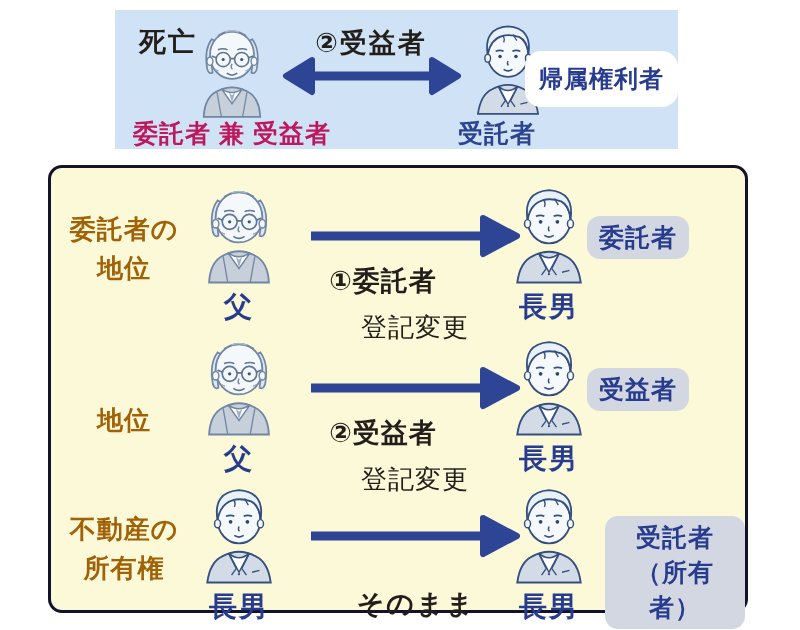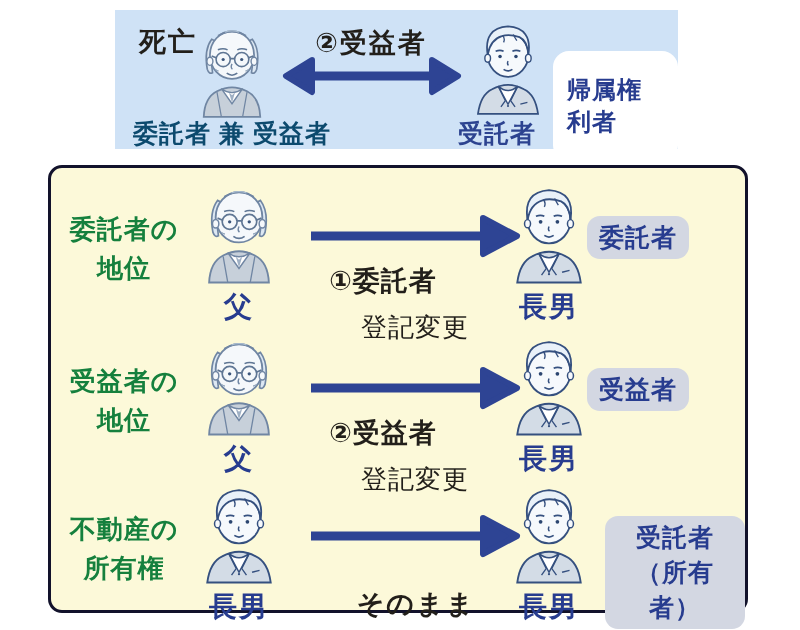--- a/index.html
+++ b/index.html
@@ -21,45 +21,45 @@
   }
   .trust-end-label {
     position:absolute; left:200px; top:15px;
     font-size:27px; font-weight:bold; color:#221f1a; letter-spacing:2px;
   }
   .top-old-avatar   { position:absolute; left:68px;  top:8px;  width:98px; height:106px; }
   .top-young-avatar { position:absolute; left:344px; top:5px;  width:98px; height:106px; }
   .double-arrow { position:absolute; left:164px; top:44px; width:186px; height:44px; }
   .vested-badge {
     position:absolute; left:410px; top:41px;
-    background:#ffffff; border-radius:16px; padding:23px 14px;
-    font-size:24px; font-weight:bold; color:#273c8f; letter-spacing:1px;margin-left:28px;
+    background:#ffffff; border-radius:16px; padding:12px 14px;
+    font-size:24px; font-weight:bold; color:#273c8f; letter-spacing:1px;
   }
   .role-left {
     position:absolute; left:18px; top:107px;
-    font-size:25px; font-weight:bold; color:#0c4a6e; letter-spacing:1px;
+    font-size:25px; font-weight:bold; color:#be185d; letter-spacing:1px;
   }
   .role-right {
     position:absolute; left:322px; top:107px; width:120px; text-align:center;
     font-size:25px; font-weight:bold; color:#2c4390; letter-spacing:1px;
   }
 
   
   .main-panel {
     position:absolute; left:48px; top:165px; width:700px; height:448px;
     background:#fcf9d9; border:3px solid #12122b; border-radius:14px;
   }
   .row { position:absolute; left:0; width:694px; height:150px; }
   .row1 { top:6px; }
   .row2 { top:158px; }
   .row3 { top:306px; }
 
   .row-label {
     position:absolute; left:6px; top:36px; width:134px; text-align:center;
-    font-size:26px; font-weight:bold; color:#15803d; line-height:39px; letter-spacing:1px;
+    font-size:26px; font-weight:bold; color:#a16207; line-height:39px; letter-spacing:1px;
   }
   .person { position:absolute; width:100px; text-align:center; }
   .person .avatar { width:100px; height:112px; display:block; }
   .person .person-name {
     display:block; margin-top:-2px;
     font-size:28px; font-weight:bold; color:#273c8f; letter-spacing:2px;
   }
   .from-person { left:138px; top:4px; }
   .to-person   { left:448px; top:4px; }
 
@@ -189,21 +189,21 @@
         <span class="person-name">長男</span>
       </div>
       <div class="status-badge">
         <span class="badge-line">委託者</span>
 
       </div>
     </article>
 
     <article class="row row2">
       <div class="row-label">
-        <span class="label-line">受益者の</span><br>
+        <br>
         <span class="label-line">地位</span>
       </div>
       <div class="person from-person">
         <svg class="avatar" viewBox="0 0 100 120" aria-hidden="true">
             <use href="#old-man"></use>
           </svg>
         <span class="person-name">父</span>
       </div>
       <div class="arrow-group">
         <svg class="single-arrow" viewBox="0 0 214 44" aria-hidden="true">

